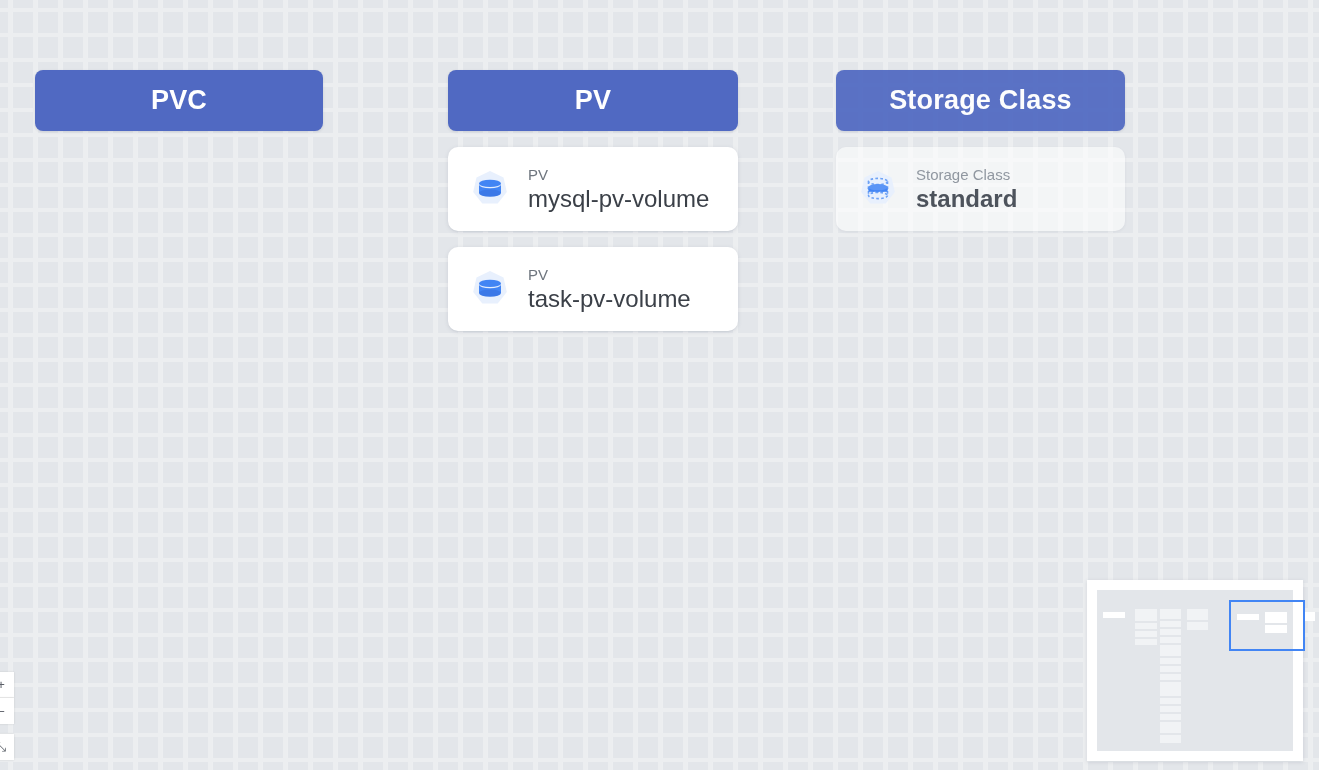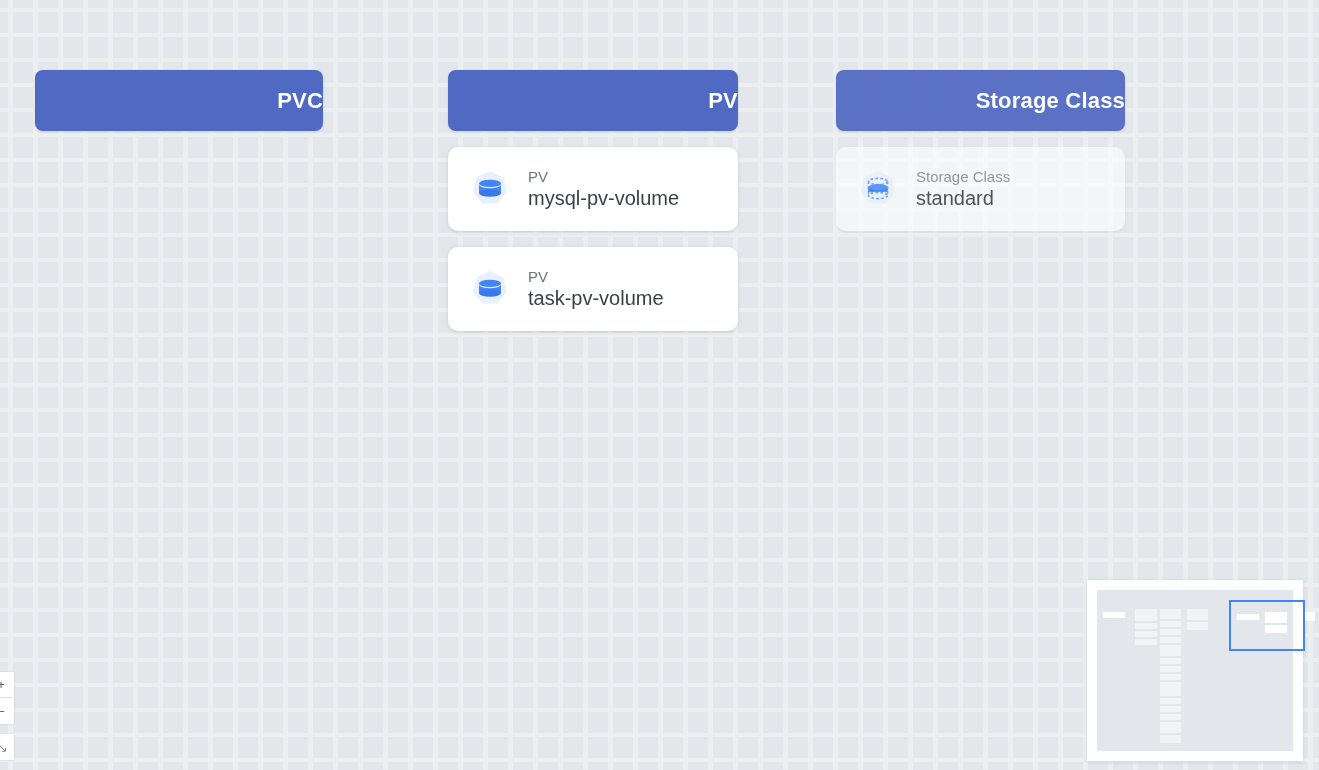--- a/index.html
+++ b/index.html
@@ -46,22 +46,22 @@
     position: absolute;
     top: 70px;
   }
   .col-header {
     background: #5069c2;
     color: #ffffff;
     border-radius: 8px;
     height: 61px;
     display: flex;
     align-items: center;
-    justify-content: flex-end;
-    font-size: 22px;
+    justify-content: center;
+    font-size: 27px;
     font-weight: bold;
     letter-spacing: .2px;
     box-shadow: 0 1px 3px rgba(40,50,80,.13);
   }
   .col-header.faded { background: #5069c2; opacity: .93; }
 
   .card {
     margin-top: 16px;
     background: #ffffff;
     border-radius: 10px;
@@ -85,25 +85,25 @@
     align-items: center;
     justify-content: center;
   }
   .card-text { display: flex; flex-direction: column; line-height: 1.15; }
   .card-kind {
     font-size: 15px;
     color: #6e757e;
     margin-bottom: 2px;
   }
   .card-name {
-    font-size: 20px;
+    font-size: 24px;
     color: #3b4048;
   }
   .card.translucent .card-kind { color: #9097a0; }
-  .card.translucent .card-name { color: #4d535c; }
+  .card.translucent .card-name { color: #4d535c; font-weight: bold; }
 
   
   #controls {
     position: absolute;
     left: -12px;
     bottom: 10px;
     width: 26px;
     display: flex;
     flex-direction: column;
     gap: 0;

